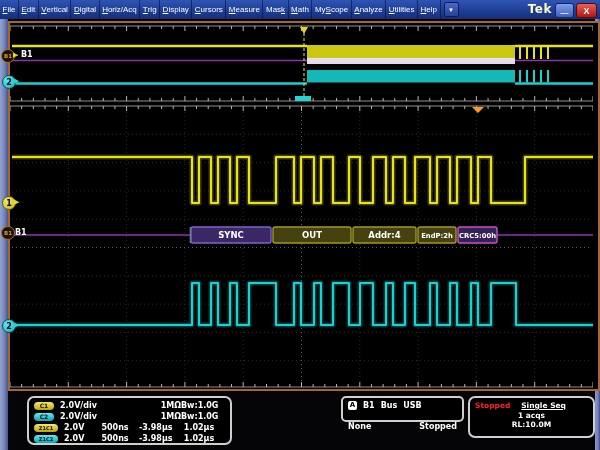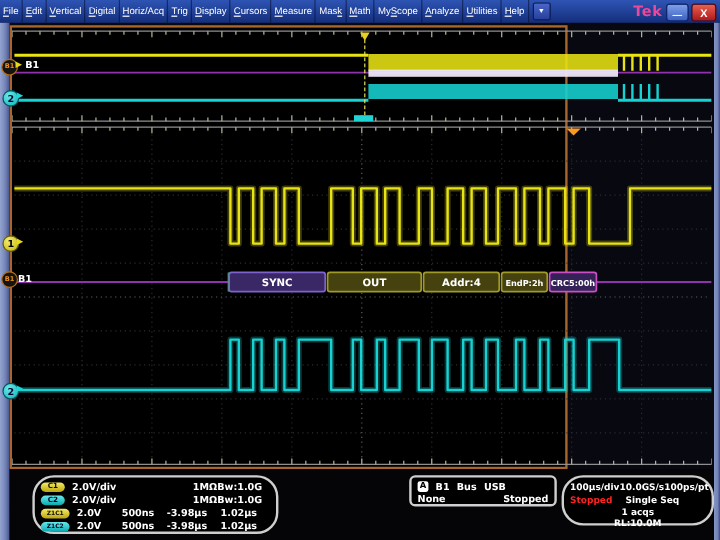--- a/index.html
+++ b/index.html
@@ -10,50 +10,50 @@
     background:linear-gradient(180deg,var(--menu_top),var(--menu_bottom));
     display:flex;align-items:center;color:#fff;font-size:8px;}
   .menu-items{display:flex;height:100%;align-items:center;}
   .menu-item{padding:0 2.5px;height:100%;display:flex;align-items:center;white-space:nowrap;
     border-right:1px solid rgba(5,12,45,.55);cursor:default;}
   .menu-item u{text-decoration:underline;}
   .menu-more{width:13px;height:13px;margin-left:3px;background:linear-gradient(#4a66c8,#27409a);
     border:1px solid #0d1c55;border-radius:2px;display:flex;align-items:center;justify-content:center;
     font-size:6px;color:#fff;}
   #logo{position:absolute;right:48px;top:2px;font-family:"DejaVu Sans",sans-serif;font-weight:bold;
-    font-size:12px;color:#ec4899;letter-spacing:.5px;}
+    font-size:12px;color:#fef9c3;letter-spacing:.5px;}
   #btn-min{position:absolute;right:26px;top:3px;width:17px;height:13px;background:linear-gradient(#7fa0e8,#3a60c0);
     border:1px solid #12246a;border-radius:3px;color:#fff;font-size:8px;font-weight:bold;
     display:flex;align-items:flex-end;justify-content:center;line-height:9px;}
   #btn-close{position:absolute;right:3px;top:3px;width:19px;height:13px;background:linear-gradient(#e86050,#b01818);
     border:1px solid #5a0808;border-radius:3px;color:#fff;font-size:9px;font-weight:bold;
     display:flex;align-items:center;justify-content:center;}
   
   #frame-left{position:absolute;left:0;top:19px;width:8px;height:431px;
     background:linear-gradient(90deg,#94a4d0,var(--frame) 55%,#46548c);}
   #frame-right{position:absolute;left:595px;top:19px;width:5px;height:431px;
     background:linear-gradient(90deg,#8494c4,var(--frame) 60%,#3a4880);}
   
-  #display{position:absolute;left:8px;top:21px;width:465px;height:370px;box-sizing:border-box;
+  #display{position:absolute;left:8px;top:21px;width:592px;height:370px;box-sizing:border-box;
     background:#000;border:2px solid var(--border);}
   
   .chmark{position:absolute;width:12px;height:12px;border-radius:50%;z-index:5;
     display:flex;align-items:center;justify-content:center;
     font-family:"DejaVu Sans",sans-serif;font-weight:bold;}
   .chmark.y{background:radial-gradient(circle at 35% 30%,#f4ec6a,#c4b414);color:#000;font-size:8px;border:1px solid #6a6208;}
   .chmark.c{background:radial-gradient(circle at 35% 30%,#6ae8e8,#0cb4b4);color:#003;font-size:8px;border:1px solid #056;}
   .chmark.b{background:#141414;color:#f09018;font-size:5.5px;border:1.5px solid #b86e12;}
   .mk-arrow{position:absolute;z-index:5;font-size:7px;line-height:7px;}
   .mk-arrow.y{color:#e8d818;}
   .mk-arrow.c{color:#18d8d8;}
   .mk-label{position:absolute;z-index:5;color:#fff;font-size:8px;font-weight:bold;
     font-family:"DejaVu Sans",sans-serif;}
   
   #readouts{position:absolute;left:8px;top:391px;width:587px;height:59px;background:#050507;}
-  .rbox{position:absolute;background:#000;border:2px solid #cfcfcf;border-radius:18px;
+  .rbox{position:absolute;background:#000;border:2px solid #cfcfcf;border-radius:7px;
     box-sizing:border-box;color:#fff;font-family:"DejaVu Sans",sans-serif;
     font-size:8px;font-weight:bold;padding:2px 5px;}
   .rrow{display:flex;align-items:center;height:11px;white-space:nowrap;}
   .badge{display:inline-flex;align-items:center;justify-content:center;border-radius:4px;
     font-size:6px;font-weight:bold;color:#101000;height:8px;padding:0 2px;min-width:16px;
     font-family:"DejaVu Sans",sans-serif;}
   .badge.y{background:linear-gradient(#f4ea66,#bca60e);}
   .badge.c{background:linear-gradient(#66eaea,#0aa8b0);color:#002;}
   .badge.z{font-size:5px;min-width:20px;}
   .badge.a{background:#fff;color:#000;min-width:9px;width:9px;height:9px;border-radius:2px;font-size:7px;padding:0;}
@@ -442,39 +442,32 @@
       </div>
     </div>
 
     <div class="rbox" style="left:333px;top:5px;width:123px;height:26px;border-radius:5px;">
       <div class="rrow" style="height:10px;">
         <span class="badge a">A</span>
         <span class="ml">B1</span>
         <span class="ml">Bus</span>
         <span class="ml">USB</span>
       </div>
-      <div class="rrow" style="height:10px;">
+      <div class="rrow" style="height:10px;margin-top:11px;">
         <span>None</span>
         <span class="flex1"></span>
         <span>Stopped</span>
       </div>
     </div>
 
     <div class="rbox" style="left:460px;top:5px;width:127px;height:42px;font-size:7.5px;">
-      <div class="rrow" style="height:11px;">
-        <span>100µs/div</span>
-        <span class="flex1"></span>
-        <span>10.0GS/s</span>
-        <span class="flex1"></span>
-        <span>100ps/pt</span>
-      </div>
       <div class="rrow" style="height:11px;justify-content:space-between;">
         <span class="red">Stopped</span>
         <span class="flex1"></span>
-        <span style="margin-right:22px;">Single Seq</span>
+        <span style="margin-right:22px;text-decoration:underline;">Single Seq</span>
       </div>
       <div class="rrow" style="height:11px;flex-direction:column;">
         <span>1 acqs</span>
         <span class="flex1"></span>
         <span>RL:10.0M</span>
       </div>
     </div>
   </div>
 </div>
 

